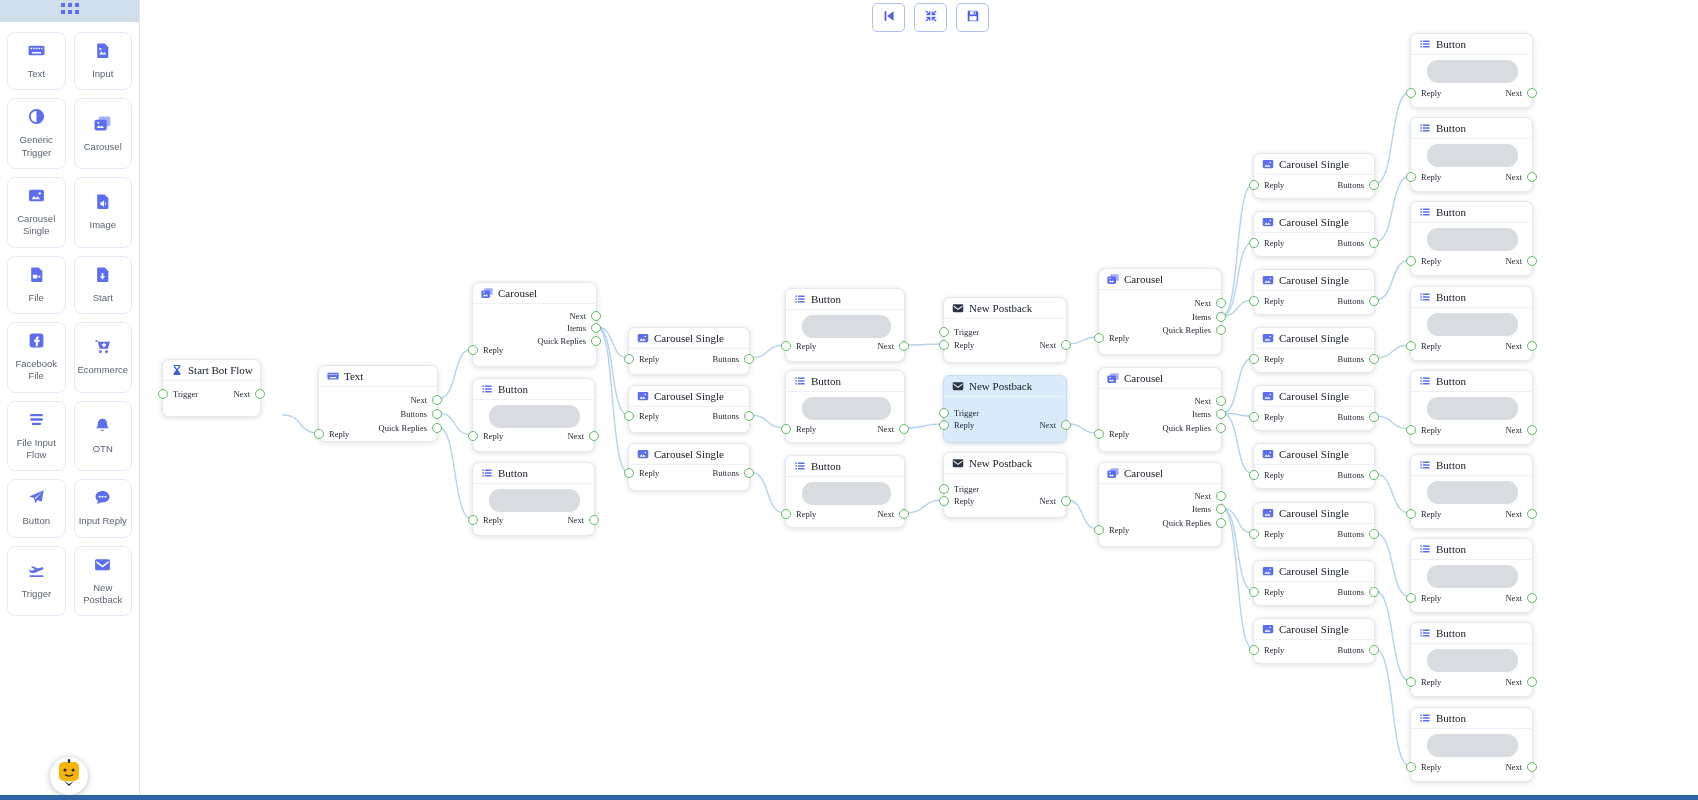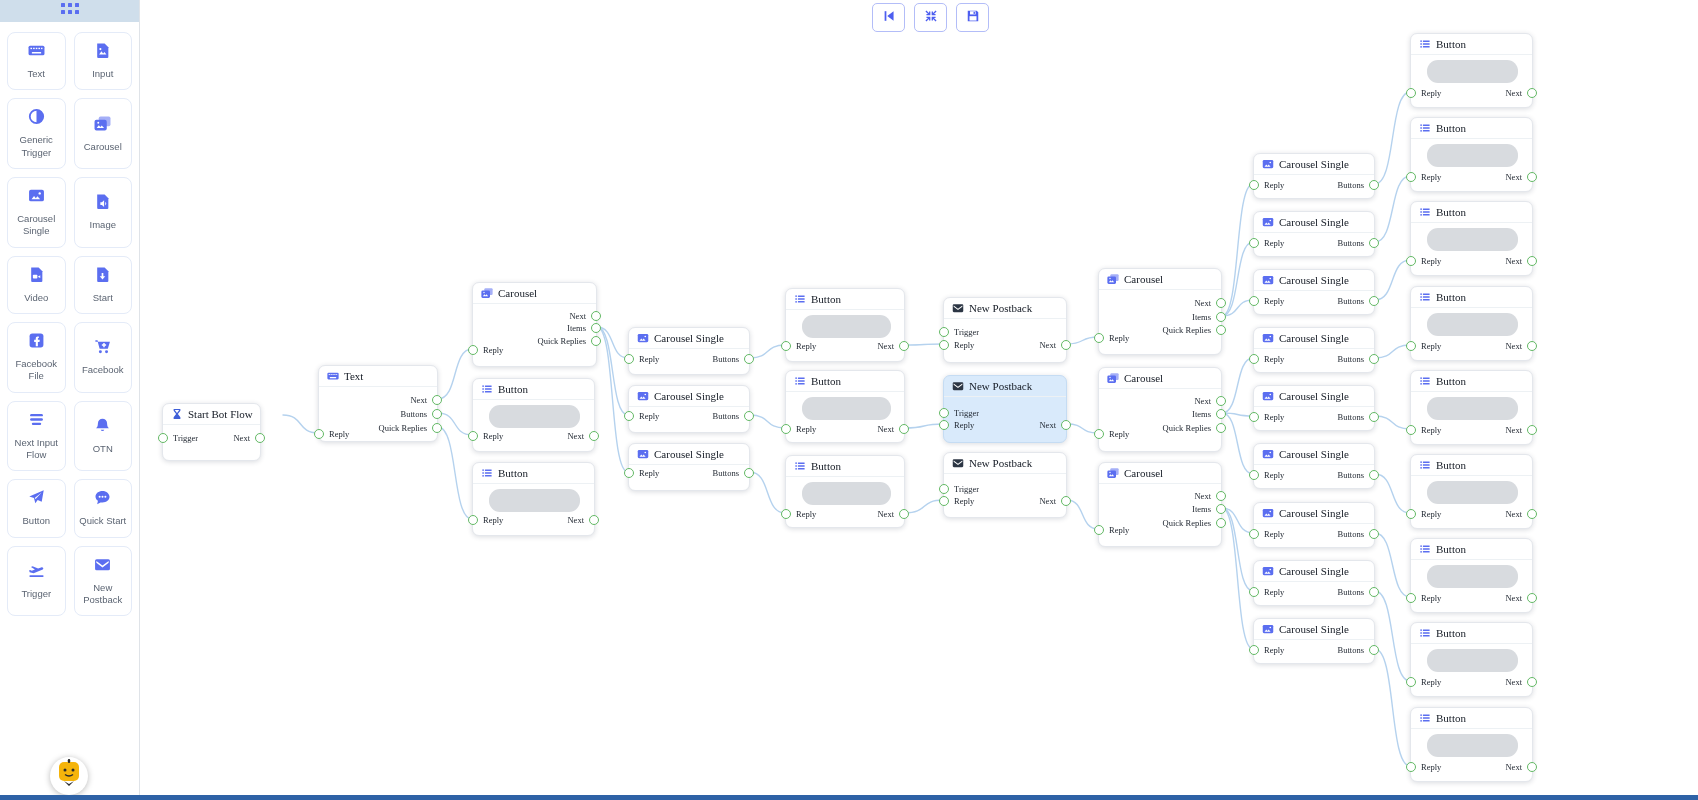--- a/index.html
+++ b/index.html
@@ -85,21 +85,21 @@
         <path d="M 1375 242 C 1396 242, 1389 176, 1410 176"></path>
         <path d="M 1375 300 C 1396 300, 1389 260, 1410 260"></path>
         <path d="M 1375 358 C 1396 358, 1389 345, 1410 345"></path>
         <path d="M 1375 416 C 1396 416, 1389 429, 1410 429"></path>
         <path d="M 1375 474 C 1396 474, 1389 513, 1410 513"></path>
         <path d="M 1375 533 C 1396 533, 1389 597, 1410 597"></path>
         <path d="M 1375 591 C 1396 591, 1389 681, 1410 681"></path>
         <path d="M 1375 649 C 1396 649, 1389 766, 1410 766"></path>
       </svg>
     <div class="nodes">
-        <div class="node" style="left: 162px; top: 403px; width: 99px; height: 58px;">
+        <div class="node" style="left: 162px; top: 359px; width: 99px; height: 58px;">
           <div class="node-header">
             <span style="color: rgb(63, 95, 216); display: inline-flex;">
               <svg viewBox="0 0 16 16" fill="currentColor">
                 <path d="M3.5 1.3h9v2.4L9.2 8l3.3 4.3v2.4h-9v-2.4L6.8 8 3.5 3.7zM5 2.8l3 4 3-4z"></path>
               </svg>
             </span>
             <span>Start Bot Flow</span>
           </div>
           <span class="port l" style="top: 29px;"></span>
           <span class="plabel l" style="top: 29px;">Trigger</span>
@@ -810,21 +810,21 @@
           <span class="lbl">Image</span>
         </div>
         <div class="sb-item">
           <span><svg viewBox="0 0 16 16" fill="currentColor">
               <path d="M3 1.5h7l3.5 3.5v9a1 1 0 0 1-1 1H4a1 1 0 0 1-1-1z"></path>
               <g fill="#fff">
                 <rect x="4.6" y="8.2" width="4.2" height="3.6" rx="0.7"></rect>
                 <path d="M9.2 10l2.3-1.4v2.8z"></path>
               </g>
             </svg></span>
-          <span class="lbl">Video</span>
+          <span class="lbl">File</span>
         </div>
         <div class="sb-item">
           <span><svg viewBox="0 0 16 16" fill="currentColor">
               <path d="M3 1.5h7l3.5 3.5v9a1 1 0 0 1-1 1H4a1 1 0 0 1-1-1z"></path>
               <path fill="#fff" d="M7.2 6.5h1.6v3.1h1.8L8 12.6 5.4 9.6h1.8z"></path>
             </svg></span>
           <span class="lbl">Start</span>
         </div>
         <div class="sb-item">
           <span><svg viewBox="0 0 16 16" fill="currentColor">
@@ -833,29 +833,29 @@
             </svg></span>
           <span class="lbl">Facebook File</span>
         </div>
         <div class="sb-item">
           <span><svg viewBox="0 0 16 16" fill="currentColor">
               <path d="M1.3 2h2l.5 1.6h11.2l-2 6.6H5.3L3.5 3.6H1.3z"></path>
               <circle cx="6" cy="13" r="1.4"></circle>
               <circle cx="11.8" cy="13" r="1.4"></circle>
               <path fill="#fff" d="M8.7 4.6h1.4v1.3h1.3v1.4h-1.3v1.3H8.7V7.3H7.4V5.9h1.3z"></path>
             </svg></span>
-          <span class="lbl">Facebook</span>
+          <span class="lbl">Ecommerce</span>
         </div>
         <div class="sb-item">
           <span><svg viewBox="0 0 16 16" fill="currentColor">
               <rect x="2" y="2.8" width="12" height="2.2" rx="1.1"></rect>
               <rect x="2" y="6.9" width="12" height="2.2" rx="1.1"></rect>
               <rect x="3.6" y="11" width="8.8" height="2.2" rx="1.1"></rect>
             </svg></span>
-          <span class="lbl">Next Input Flow</span>
+          <span class="lbl">File Input Flow</span>
         </div>
         <div class="sb-item">
           <span><svg viewBox="0 0 16 16" fill="currentColor">
               <path d="M8 1.6a4.3 4.3 0 0 0-4.3 4.3c0 3-1 4-1.7 4.7h12c-.7-.7-1.7-1.7-1.7-4.7A4.3 4.3 0 0 0 8 1.6z"></path>
               <path d="M6.3 12a1.8 1.8 0 0 0 3.4 0z"></path>
             </svg></span>
           <span class="lbl">OTN</span>
         </div>
         <div class="sb-item">
           <span><svg viewBox="0 0 16 16" fill="currentColor">
@@ -865,21 +865,21 @@
         </div>
         <div class="sb-item">
           <span><svg viewBox="0 0 16 16" fill="currentColor">
               <path d="M8 1.8c-3.7 0-6.6 2.3-6.6 5.3 0 1.7.9 3.1 2.3 4L3 14.3l3.1-1.7c.6.1 1.2.2 1.9.2 3.7 0 6.6-2.4 6.6-5.4S11.7 1.8 8 1.8z"></path>
               <g fill="#fff">
                 <circle cx="5.3" cy="7.2" r="0.95"></circle>
                 <circle cx="8" cy="7.2" r="0.95"></circle>
                 <circle cx="10.7" cy="7.2" r="0.95"></circle>
               </g>
             </svg></span>
-          <span class="lbl">Quick Start</span>
+          <span class="lbl">Input Reply</span>
         </div>
         <div class="sb-item">
           <span><svg viewBox="0 0 16 16" fill="currentColor">
               <rect x="1.3" y="12.4" width="13.4" height="1.6" rx="0.8"></rect>
               <path d="M1.6 9.6l3.7 1 8-3.2c.9-.4 1.3-1.1 1-1.8-.3-.7-1.2-.9-2-.5L9.5 6.2 4.3 4.1l-1.5.6L6.5 7 3.6 8.2l-1.7-.7-.9.4z"></path>
             </svg></span>
           <span class="lbl">Trigger</span>
         </div>
         <div class="sb-item">
           <span><svg viewBox="0 0 16 16" fill="currentColor">

